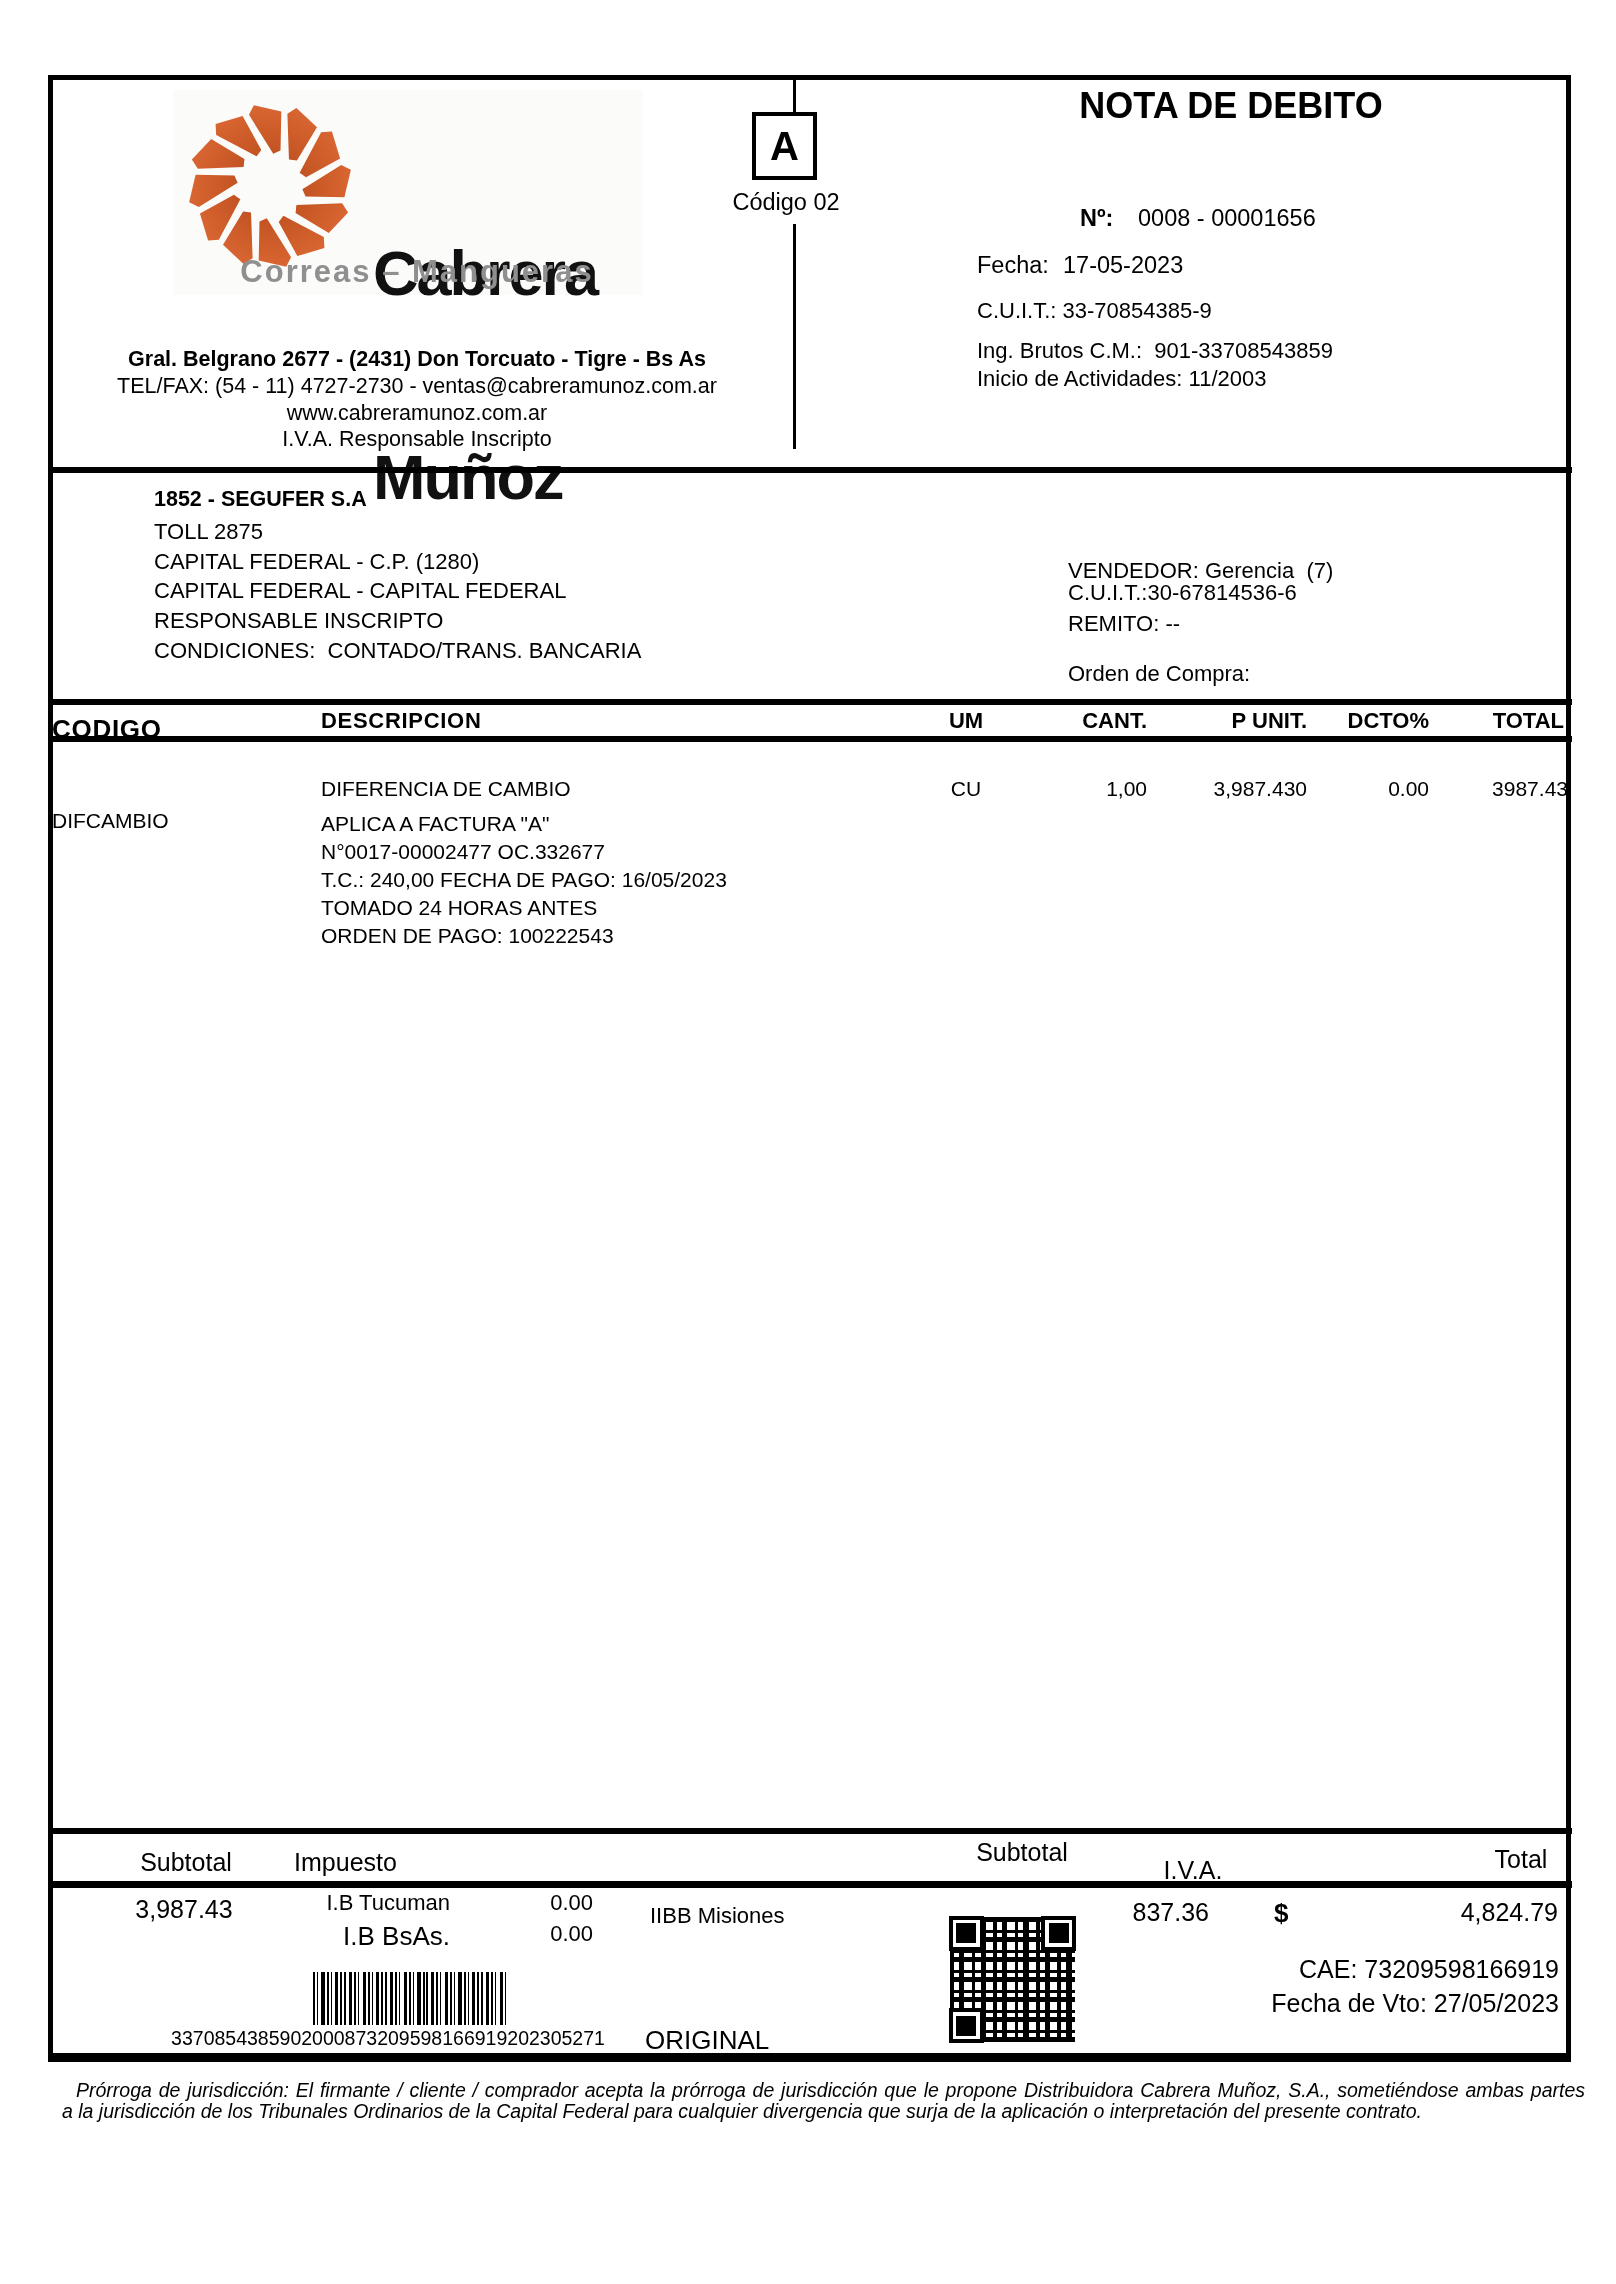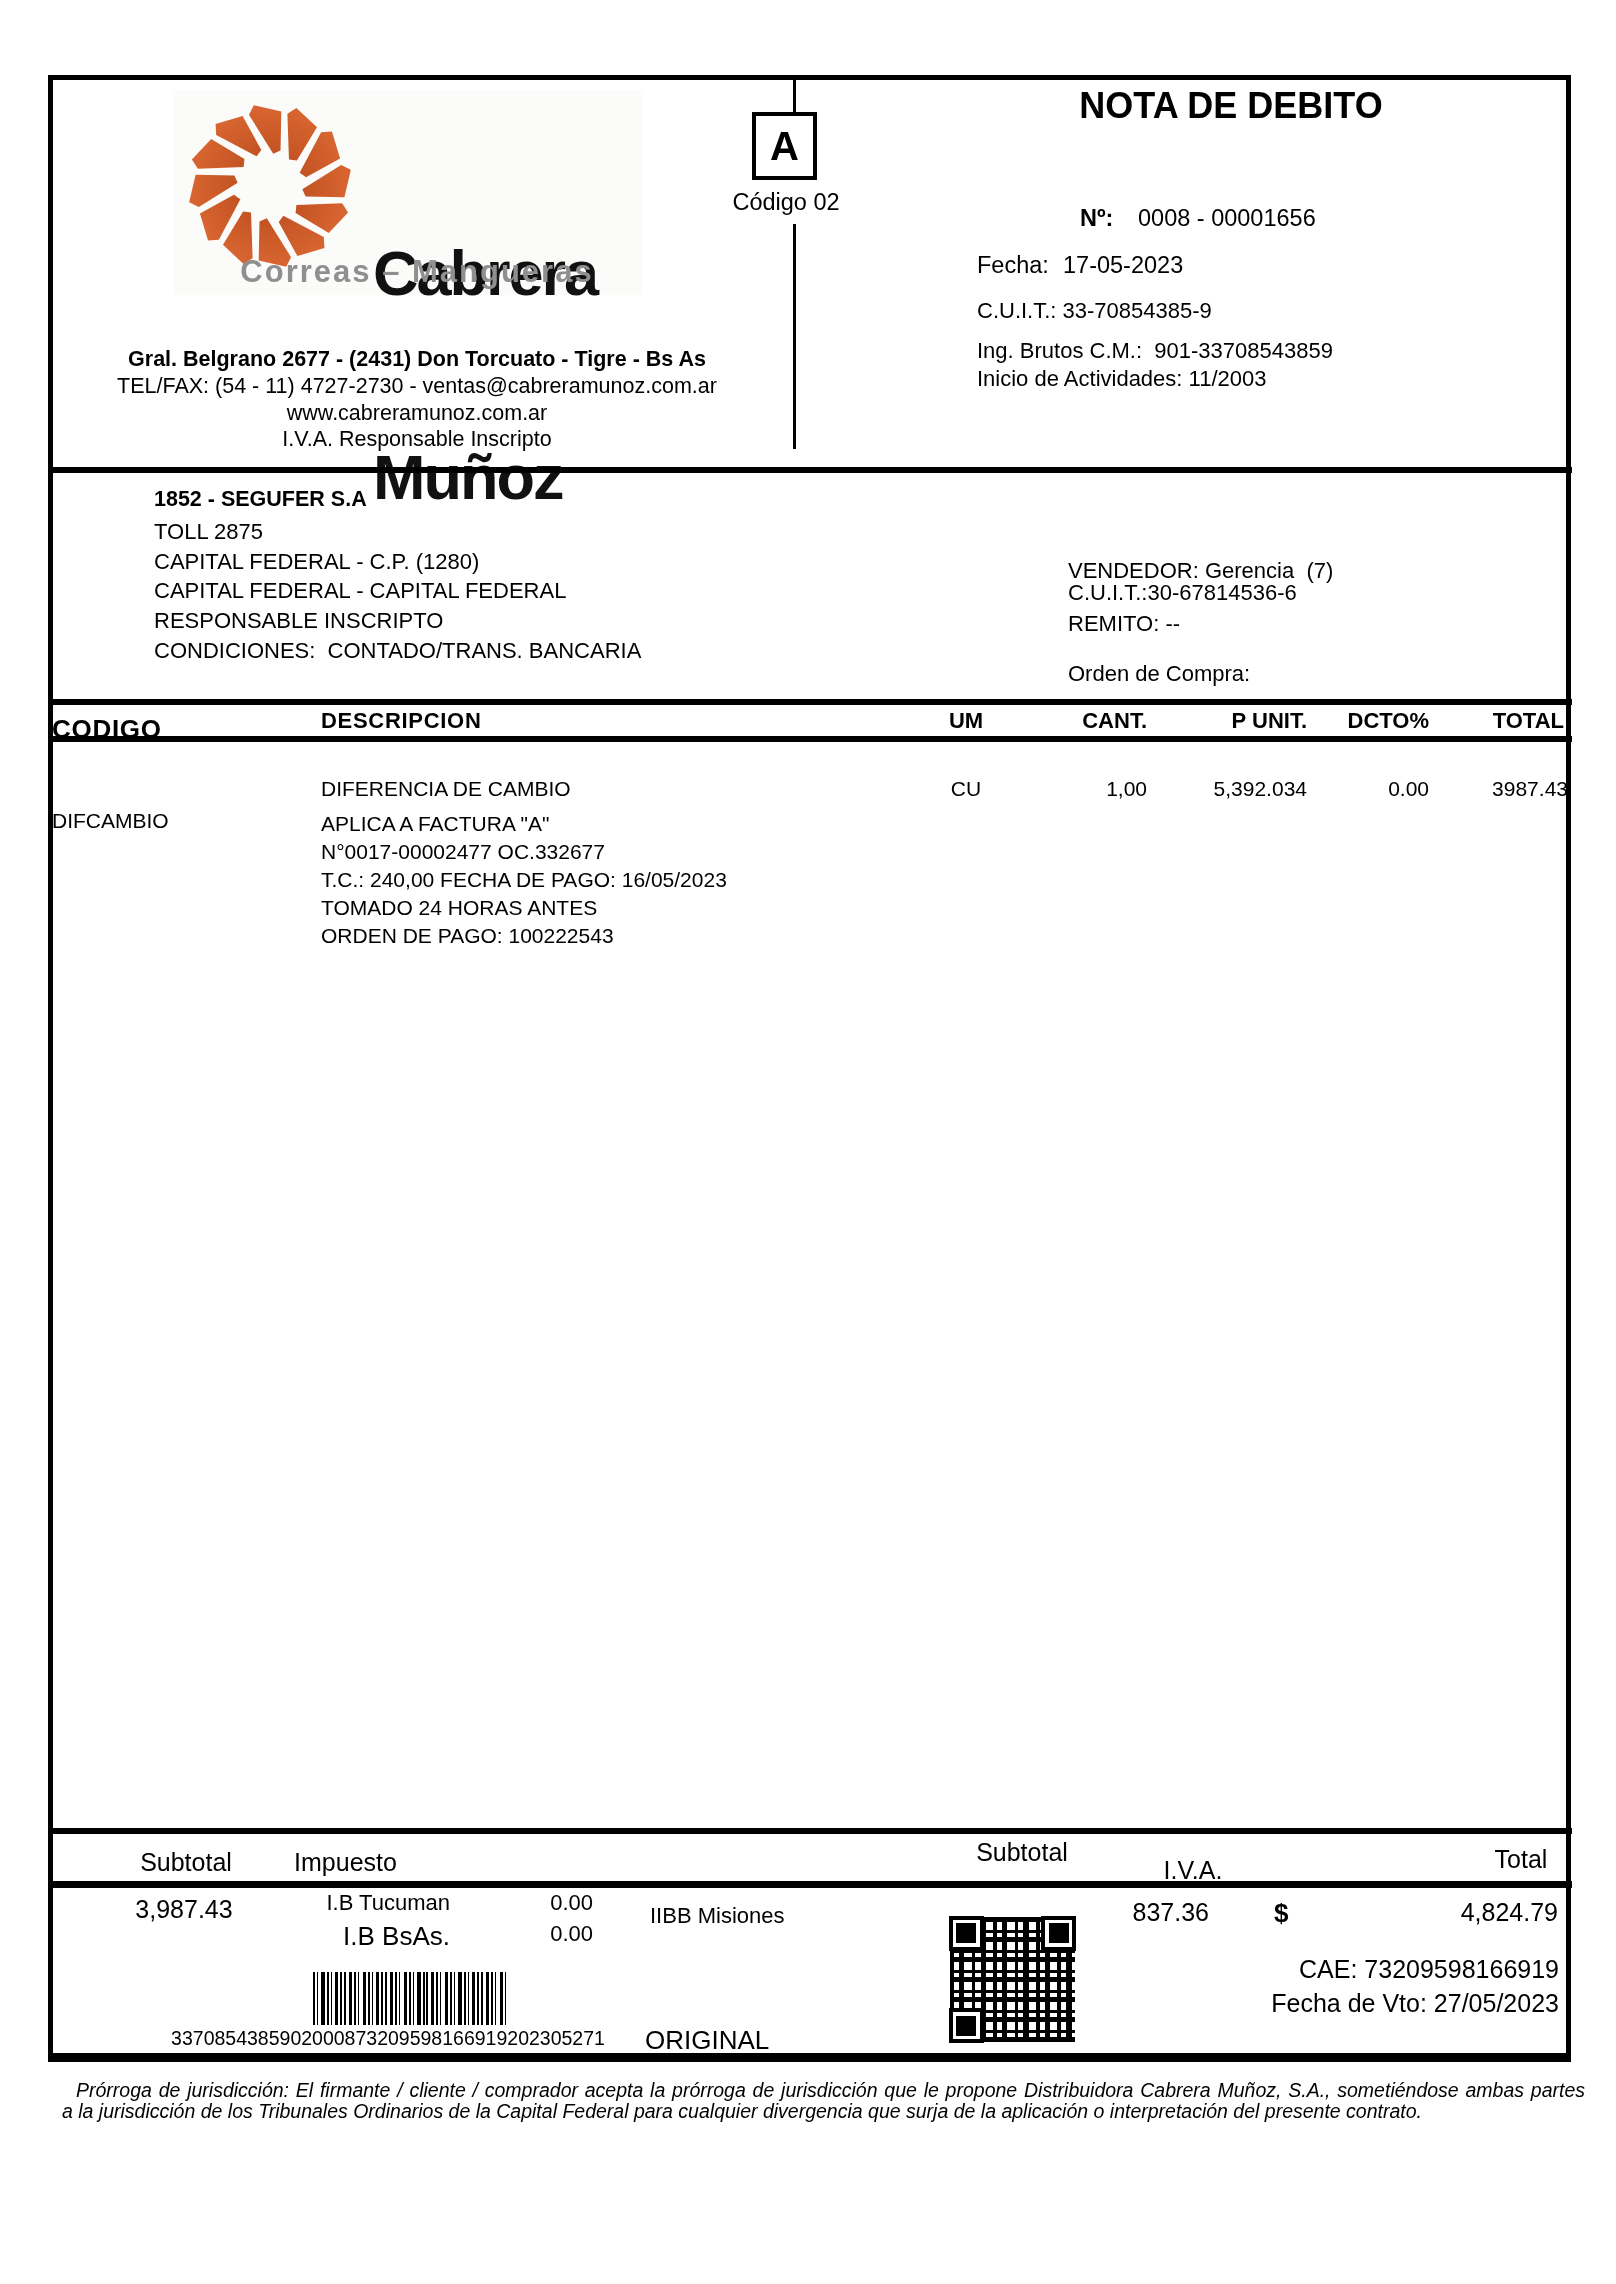--- a/index.html
+++ b/index.html
@@ -111,21 +111,21 @@
   <div class="t b r" style="left:1043px;top:705px;width:104px;font-size:22px;line-height:31px;">CANT.</div>
   <div class="t b r" style="left:1199px;top:705px;width:108px;font-size:22px;line-height:31px;">P UNIT.</div>
   <div class="t b r" style="left:1323px;top:705px;width:106px;font-size:22px;line-height:31px;">DCTO%</div>
   <div class="t b r" style="left:1460px;top:705px;width:104px;font-size:22px;line-height:31px;">TOTAL</div>
   <div class="hline" style="left:48px;top:736px;width:1524px;height:5.9px;"></div>
 
   <div class="t" style="left:52px;top:777px;font-size:21px;margin-top:32px;">DIFCAMBIO</div>
   <div class="t" style="left:321px;top:777px;font-size:21px;">DIFERENCIA DE CAMBIO</div>
   <div class="t c" style="left:925px;top:777px;width:82px;font-size:21px;">CU</div>
   <div class="t r" style="left:1043px;top:777px;width:104px;font-size:21px;">1,00</div>
-  <div class="t r" style="left:1199px;top:777px;width:108px;font-size:21px;">5,392.034</div>
+  <div class="t r" style="left:1199px;top:777px;width:108px;font-size:21px;">3,987.430</div>
   <div class="t r" style="left:1323px;top:777px;width:106px;font-size:21px;">0.00</div>
   <div class="t r" style="left:1460px;top:777px;width:108px;font-size:21px;">3987.43</div>
 
   <div class="t" style="left:321px;top:812px;font-size:21px;">APLICA A FACTURA "A"</div>
   <div class="t" style="left:321px;top:840px;font-size:21px;">N°0017-00002477 OC.332677</div>
   <div class="t" style="left:321px;top:868px;font-size:21px;">T.C.: 240,00 FECHA DE PAGO: 16/05/2023</div>
   <div class="t" style="left:321px;top:896px;font-size:21px;">TOMADO 24 HORAS ANTES</div>
   <div class="t" style="left:321px;top:924px;font-size:21px;">ORDEN DE PAGO: 100222543</div>
 
   <div class="hline" style="left:48px;top:1828px;width:1524px;height:5.9px;"></div>

